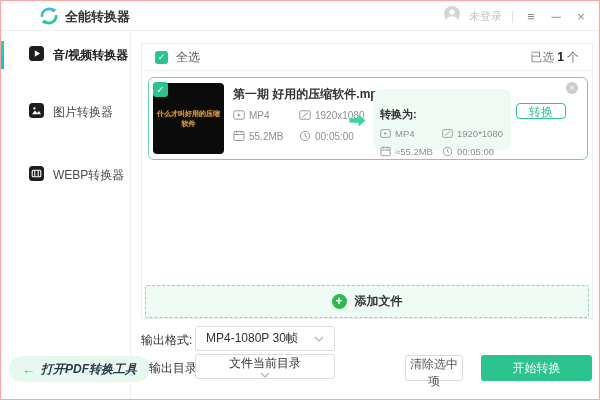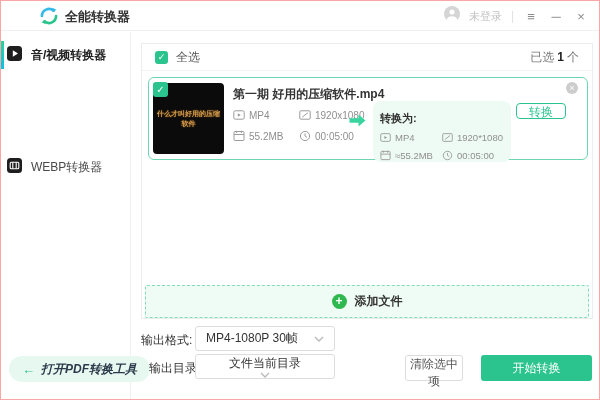--- a/index.html
+++ b/index.html
@@ -10,25 +10,25 @@
   .titlebar { position:absolute; left:0; top:0; width:100%; height:30px; background:#fff; border-bottom:1px solid #efefef; display:flex; align-items:center; }
   .logo { position:absolute; left:38px; top:5px; }
   .app-title { position:absolute; left:64px; top:7px; font-size:13px; font-weight:bold; color:#333; }
   .tb-right { position:absolute; right:10px; top:0; height:30px; display:flex; align-items:center; gap:9px; }
   .user-status { color:#c3c3c3; font-size:11px; }
   .tb-divider { color:#e0e0e0; font-size:12px; }
   .tb-btn { color:#8b8b8b; font-size:13px; width:16px; text-align:center; cursor:pointer; line-height:1; }
 
   
   .sidebar { position:absolute; left:0; top:31px; width:130px; height:369px; background:#fff; border-right:1px solid #f0f0f0; }
-  .side-item { position:absolute; left:0; width:129px; height:30px; display:flex; align-items:center; padding-left:6px; gap:9px; cursor:pointer; }
+  .side-item { position:absolute; left:0; width:129px; height:30px; display:flex; align-items:center; padding-left:28px; gap:9px; cursor:pointer; }
   .side-item .lbl { font-size:12px; color:#4a4a4a; }
   .side-item.active .lbl { color:#222; font-weight:bold; }
   .side-item.active::before { content:""; position:absolute; left:0; top:1px; width:3px; height:28px; background:linear-gradient(180deg,#2bd39b,#06c3e4); }
-  .item-1 { top:8px; } .item-2 { top:65px; } .item-3 { top:120px; }
+  .item-1 { top:8px; } .item-2 { top:65px; } .item-3 { top:128px; }
 
   .pdf-pill { position:absolute; left:8px; top:355px; height:26px; padding:0 13px; background:#e7f8f0; border-radius:14px; display:flex; align-items:center; gap:6px; cursor:pointer; }
   .pdf-pill .arr { color:#2bc48f; font-size:13px; font-weight:bold; }
   .pdf-pill .txt { font-size:12px; font-weight:bold; font-style:italic; color:#2b3a4a; }
 
   
   .panel { position:absolute; left:140px; top:42px; width:452px; height:276px; border:1px solid #ececec; background:#fff; }
   .panel-header { height:27px; border-bottom:1px solid #f2f2f2; display:flex; align-items:center; padding:0 13px; }
   .checkbox { width:13px; height:13px; background:#2bc48f; border-radius:3px; color:#fff; font-size:9px; line-height:13px; text-align:center; cursor:pointer; flex:0 0 auto; }
   .select-all-lbl { font-size:12px; color:#555; margin-left:8px; }
@@ -38,21 +38,21 @@
   
   .file-card { position:absolute; left:6px; top:33px; width:440px; height:83px; border:1px solid #6fd4b4; border-radius:6px; background:#fff; }
   .file-check { position:absolute; left:4px; top:4px; width:15px; height:15px; background:#2bc48f; border-radius:3px; color:#fff; font-size:10px; line-height:15px; text-align:center; z-index:2; cursor:pointer; }
   .thumb { position:absolute; left:4px; top:5px; width:71px; height:71px; background:#0b0b0b; border-radius:4px; display:flex; align-items:center; justify-content:center; padding:3px; }
   .thumb span { color:#d29a4d; font-size:7px; font-weight:bold; text-align:center; line-height:1.3; text-shadow:0 0 2px #7a4e12; }
   .file-name { position:absolute; left:84px; top:8px; font-size:12px; font-weight:bold; color:#333; }
   .meta { position:absolute; display:grid; grid-template-columns:62px auto; grid-row-gap:9px; grid-column-gap:4px; }
   .src-meta { left:84px; top:31px; }
   .meta .cell { display:flex; align-items:center; gap:4px; font-size:10px; color:#8f8f8f; white-space:nowrap; }
   .flow-arrow { position:absolute; left:199px; top:35px; }
-  .target-panel { position:absolute; left:224px; top:11px; width:138px; height:61px; background:#eefbf5; border-radius:8px; padding:10px 7px;margin-top:12px; }
+  .target-panel { position:absolute; left:224px; top:11px; width:138px; height:61px; background:#eefbf5; border-radius:8px; padding:18px 7px; }
   .convert-to { font-size:11px; font-weight:bold; color:#333; margin-bottom:6px; }
   .tgt-meta { position:static; display:grid; grid-template-columns:58px auto; grid-row-gap:7px; }
   .tgt-meta .cell { font-size:9.5px; }
   .convert-btn { position:absolute; right:21px; top:25px; width:50px; height:16px; background:#fff; border:1px solid #2bc48f; border-radius:4px; color:#2bc48f; font-size:12px; cursor:pointer; font-family:inherit; }
   .item-close { position:absolute; right:9px; top:4px; width:12px; height:12px; border-radius:50%; background:#cccccc; color:#fff; font-size:9px; line-height:12px; text-align:center; cursor:pointer; }
 
   
   .add-files { position:absolute; left:3px; top:241px; width:444px; height:33px; border:1px dashed #82dcba; background:#effbf5; border-radius:2px; display:flex; align-items:center; justify-content:center; gap:8px; cursor:pointer; }
   .plus-circle { width:15px; height:15px; border-radius:50%; background:#2fb84f; color:#fff; font-size:12px; font-weight:bold; line-height:14px; text-align:center; }
   .add-files .lbl { font-size:12px; font-weight:bold; color:#333; }
@@ -101,20 +101,30 @@
   <div class="sidebar">
     <div class="side-item active item-1">
       <span>
         <svg width="15" height="15" viewBox="0 0 15 15">
           <rect width="15" height="15" rx="3.5" fill="#1e1e1e"></rect>
           <polygon points="5.8,4.3 11,7.5 5.8,10.7" fill="#fff"></polygon>
         </svg>
       </span>
       <span class="lbl">音/视频转换器</span>
     </div>
+    <div class="side-item item-2">
+      <span>
+        <svg width="15" height="15" viewBox="0 0 15 15">
+          <rect width="15" height="15" rx="3.5" fill="#1e1e1e"></rect>
+          <circle cx="5.4" cy="5.4" r="1.1" fill="#fff"></circle>
+          <path d="M3 11.2l3-3.6 2.2 2.4 1.8-2 2 3.2z" fill="#fff"></path>
+        </svg>
+      </span>
+      <span class="lbl">图片转换器</span>
+    </div>
     <div class="side-item item-3">
       <span>
         <svg width="15" height="15" viewBox="0 0 15 15">
           <rect width="15" height="15" rx="3.5" fill="#1e1e1e"></rect>
           <rect x="3.2" y="4.2" width="8.6" height="6.6" rx="1" fill="none" stroke="#fff" stroke-width="1.1"></rect>
           <line x1="5.8" y1="4.2" x2="5.8" y2="10.8" stroke="#fff" stroke-width="1.1"></line>
           <line x1="9.2" y1="4.2" x2="9.2" y2="10.8" stroke="#fff" stroke-width="1.1"></line>
         </svg>
       </span>
       <span class="lbl">WEBP转换器</span>

